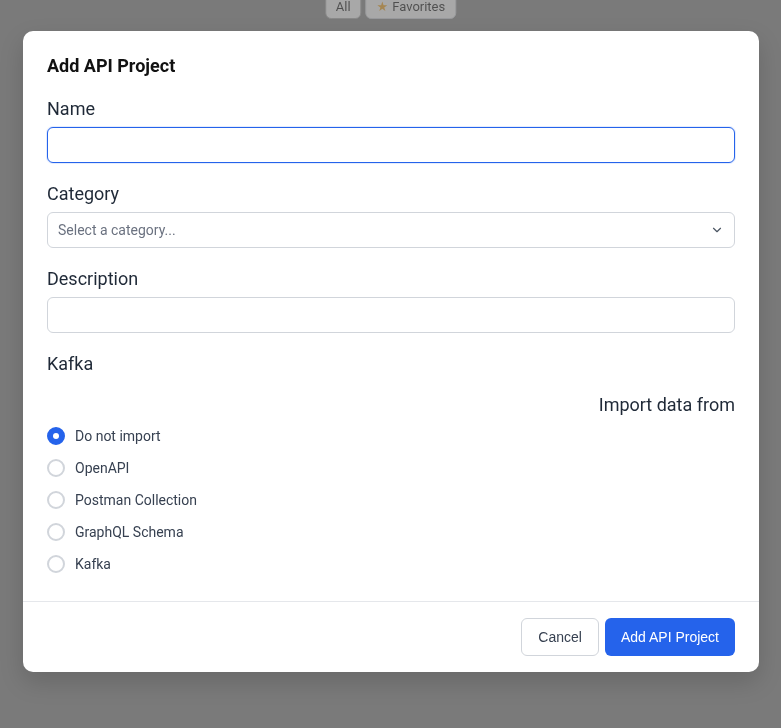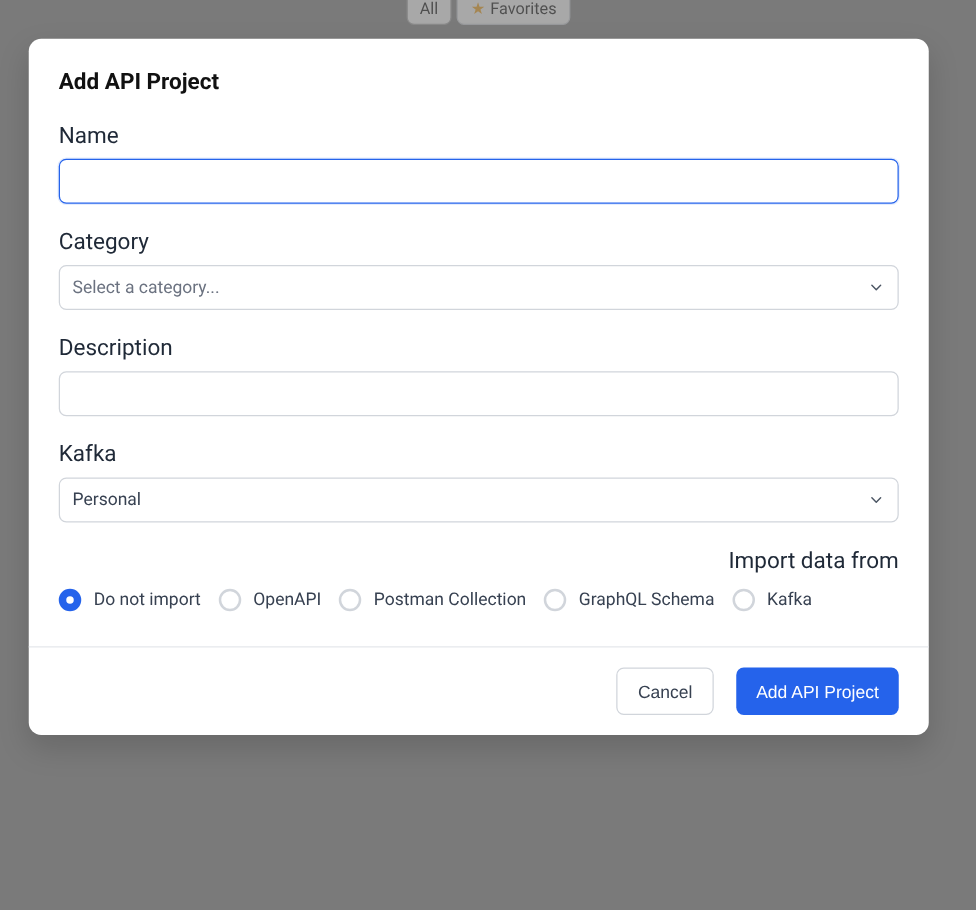--- a/index.html
+++ b/index.html
@@ -34,21 +34,21 @@
       gap: 4px;
       opacity: 0.35;
     }
     .pill.active {
       border-color: #a5a5a5;
     }
     .modal {
       position: absolute;
       top: 31px;
       left: 23px;
-      right: 38px;
+      right: 22px;
       background: #fff;
       border-radius: 10px;
       box-shadow: 0 10px 25px rgba(0,0,0,0.15);
       display: flex;
       flex-direction: column;
     }
     .modal-body {
       padding: 24px 24px 28px 24px;
     }
     .modal-title {
@@ -96,21 +96,21 @@
       cursor: pointer;
     }
     .select-placeholder {
       color: #6b7280;
     }
     .chevron {
       flex-shrink: 0;
     }
     .radio-group {
       display: flex;
-      flex-direction: row;
+      flex-direction: column;
       gap: 14px;
       margin-top: 12px;
     }
     .radio-item {
       display: flex;
       align-items: center;
       gap: 10px;
       cursor: pointer;
     }
     .radio-circle {
@@ -136,21 +136,21 @@
     }
     .radio-label {
       font-size: 14px;
       color: #374151;
     }
     .modal-footer {
       border-top: 1px solid #e5e7eb;
       padding: 16px 24px;
       display: flex;
       justify-content: flex-end;
-      gap: 18px;
+      gap: 6px;
     }
     .btn {
       height: 38px;
       padding: 0 16px;
       border-radius: 6px;
       font-size: 14px;
       cursor: pointer;
       border: none;
       display: flex;
       align-items: center;
@@ -198,26 +198,20 @@
       </div>
     </div>
 
     <div class="form-group">
       <label class="form-label">Description</label>
       <input type="text" class="form-input" value="" style="">
     </div>
 
     <div class="form-group">
       <label class="form-label">Kafka</label>
-      <div class="form-select">
-        <span>Personal</span>
-        <svg class="chevron" width="14" height="14" viewBox="0 0 24 24" fill="none" stroke="#4b5563" stroke-width="2" stroke-linecap="round" stroke-linejoin="round">
-            <polyline points="6 9 12 15 18 9"></polyline>
-          </svg>
-      </div>
     </div>
 
     <div class="form-group" style="margin-bottom:0;text-align:right;">
       <label class="form-label">Import data from</label>
       <div class="radio-group">
         <div class="radio-item">
           <span class="radio-circle selected"></span>
           <span class="radio-label">Do not import</span>
         </div>
         <div class="radio-item">

